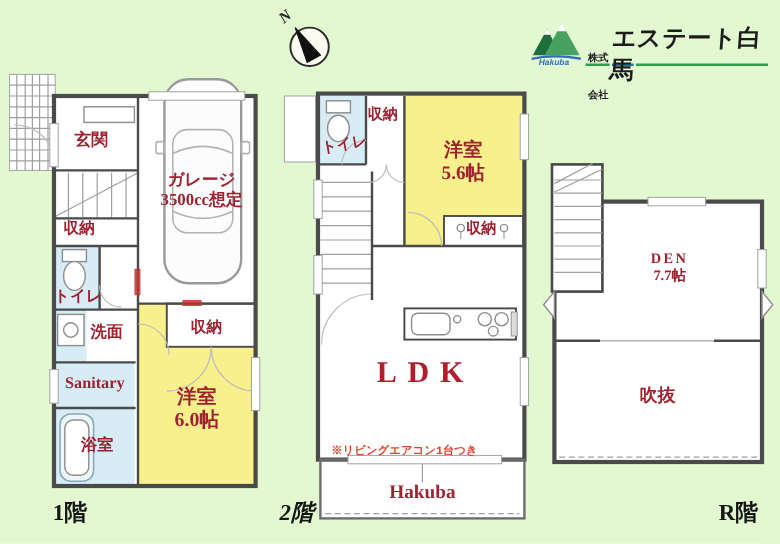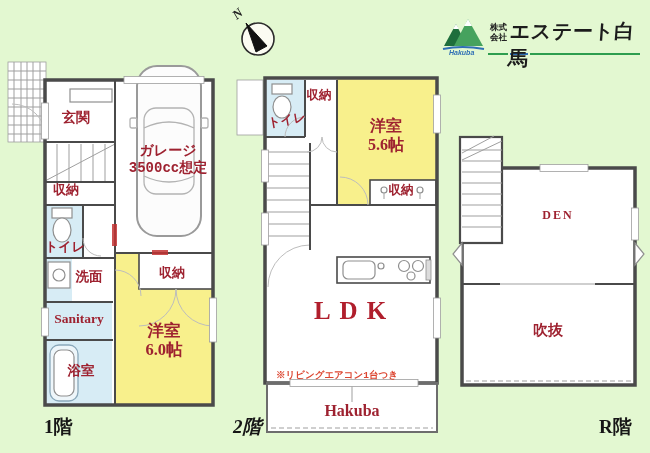--- a/index.html
+++ b/index.html
@@ -42,21 +42,21 @@
   .lbl span{display:block;}
   .flbl{position:absolute;font-family:"Liberation Serif","DejaVu Serif",serif;
     font-weight:bold;color:var(--floor-label-black);font-size:19px;white-space:nowrap;}
   .note{position:absolute;font-family:Liberation Mono, monospace;
     font-weight:bold;color:var(--note-orange);font-size:9.5px;white-space:nowrap;}
   .compass-n{position:absolute;left:233px;top:6px;font-family:"Liberation Serif",serif;
     font-weight:bold;font-style:italic;font-size:13px;color:#222;transform:rotate(-40deg);}
   .logo{position:absolute;left:440px;top:13px;width:205px;height:50px;}
   .logo-prefix{position:absolute;left:50px;top:9px;font-size:8.5px;font-weight:bold;
     color:#222;line-height:1.2;text-align:left;}
-  .logo-prefix span{display:block;}
+  .logo-prefix span{display:block;margin-top:21px;}
   .logo-name{position:absolute;left:69px;top:5px;font-size:20px;font-weight:bold;
     color:#1c1c1c;letter-spacing:.5px;transform:skewX(-4deg);}
   .logo-sub{position:absolute;left:9px;top:36px;font-size:7px;font-style:italic;
     color:var(--logo-blue);font-weight:bold;}
 </style>
 </head>
 <body>
 
 <div class="canvas">
 
@@ -197,21 +197,21 @@
     </svg>
     <div class="logo-prefix">
       <span>株式</span>
       <span>会社</span>
     </div>
     <div class="logo-name">エステート白馬</div>
     <div class="logo-sub">Hakuba</div>
   </div>
 
   <div class="lbl" style="left:54px;top:110px;width:44px;font-size:14px;">玄関</div>
-  <div class="lbl" style="left:116px;top:143px;width:104px;font-size:14px;font-family:Liberation Mono, monospace;">
+  <div class="lbl" style="left:116px;top:143px;width:104px;font-size:14px;">
     <span>ガレージ</span>
     <span>3500cc想定</span>
   </div>
   <div class="lbl" style="left:44px;top:182px;width:44px;font-size:13px;">収納</div>
   <div class="lbl" style="left:42px;top:239px;width:46px;font-size:13px;">トイレ</div>
   <div class="lbl" style="left:66px;top:269px;width:46px;font-size:13.5px;">洗面</div>
   <div class="lbl" style="left:44px;top:311px;width:70px;font-size:13.5px;">Sanitary</div>
   <div class="lbl" style="left:58px;top:363px;width:46px;font-size:13.5px;">浴室</div>
   <div class="lbl" style="left:150px;top:265px;width:44px;font-size:13px;">収納</div>
   <div class="lbl" style="left:114px;top:321px;width:100px;font-size:16.5px;">
@@ -229,17 +229,18 @@
   <div class="lbl" style="left:379px;top:183px;width:44px;font-size:12.5px;">収納</div>
   <div class="lbl" style="left:277px;top:296px;width:155px;font-size:25px;color:var(--ldk-red);">
     <span style="letter-spacing:9px;text-align:center;">LDK</span>
   </div>
   <div class="note" style="left:276px;top:369px;">※リビングエアコン1台つき</div>
   <div class="lbl" style="left:302px;top:402px;width:100px;font-size:16px;">Hakuba</div>
   <div class="flbl" style="left:233px;top:414px;font-style:italic;">2階</div>
 
   <div class="lbl" style="left:508px;top:208px;width:100px;font-size:12px;">
     <span style="letter-spacing:2px;">DEN</span>
+    <span>7.7帖</span>
   </div>
   <div class="lbl" style="left:508px;top:322px;width:80px;font-size:15px;">吹抜</div>
   <div class="flbl" style="left:599px;top:414px;">R階</div>
 
 </div>
 
 </body></html>

